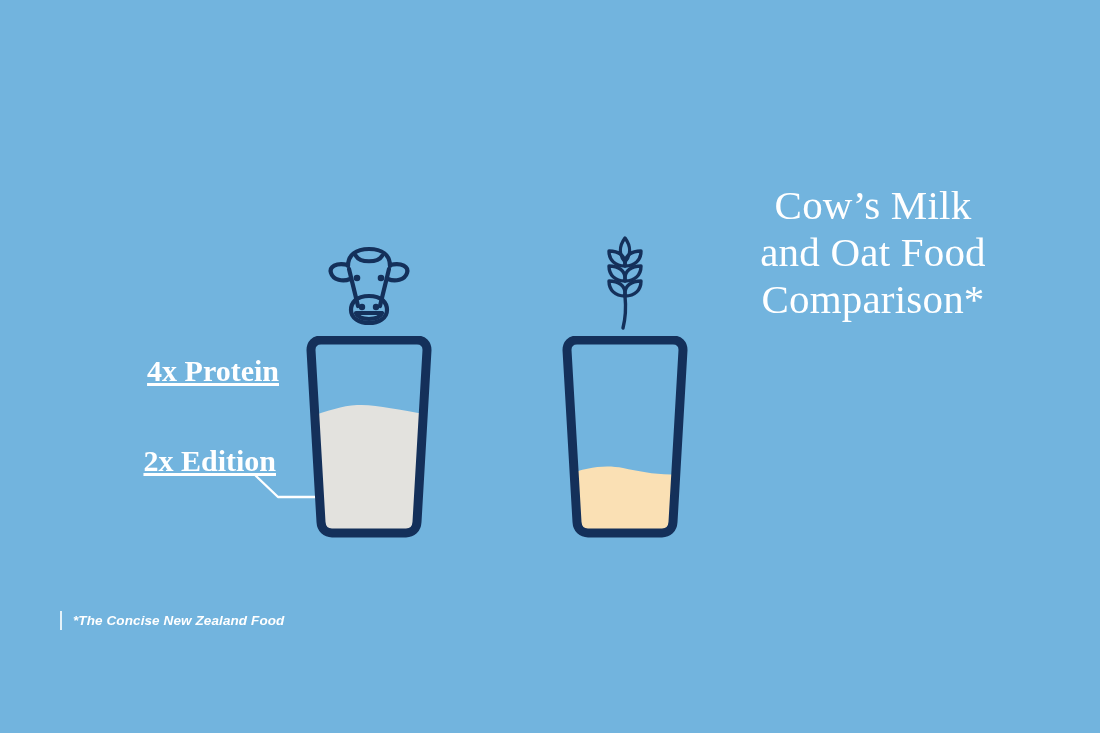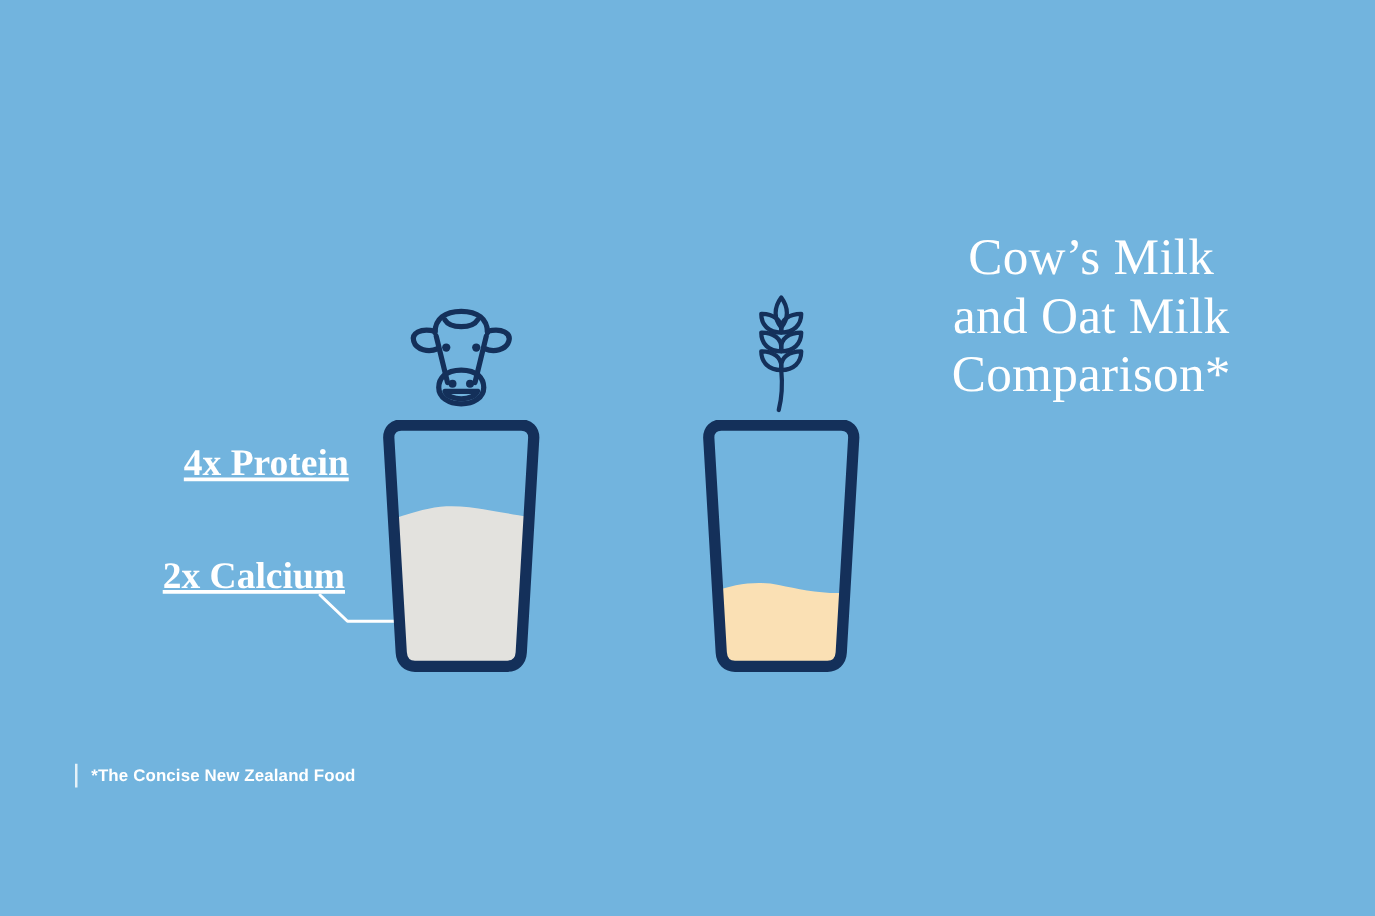--- a/index.html
+++ b/index.html
@@ -110,37 +110,38 @@
     left: 60px;
     top: 611px;
     border-left: 2px solid rgba(255,255,255,0.82);
     padding-left: 11px;
     color: #ffffff;
     font-family: "Liberation Sans", sans-serif;
     font-size: 13.5px;
     line-height: 19px;
     font-weight: 600;
     letter-spacing: 0.1px;
+    font-style: italic;
   }
   #footnote .fline { display: block; white-space: nowrap; }
 </style>
 </head>
 <body>
 
 <div id="infographic">
 
   <div id="title-block">
     <span class="tline">Cow’s Milk</span>
-    <span class="tline">and Oat Milk</span>
+    <span class="tline">and Oat Food</span>
     <span class="tline">Comparison*</span>
   </div>
 
   <div class="stat-label" id="stat-protein">4x Protein</div>
 
-  <div class="stat-label" id="stat-calcium">2x Calcium</div>
+  <div class="stat-label" id="stat-calcium">2x Edition</div>
 
   <svg id="leader-line" viewBox="0 0 110 42">
     <path d="M 8,8 L 30,29 L 88,29" fill="none" stroke="#ffffff" stroke-width="2.4" stroke-linecap="round" stroke-linejoin="round"></path>
     <circle cx="94" cy="29" r="6.2" fill="#ffffff"></circle>
   </svg>
 
   <div class="glass-col" id="col-milk">
 
     <div class="icon-wrap">
       <svg width="92" height="92" viewBox="0 0 92 92">

